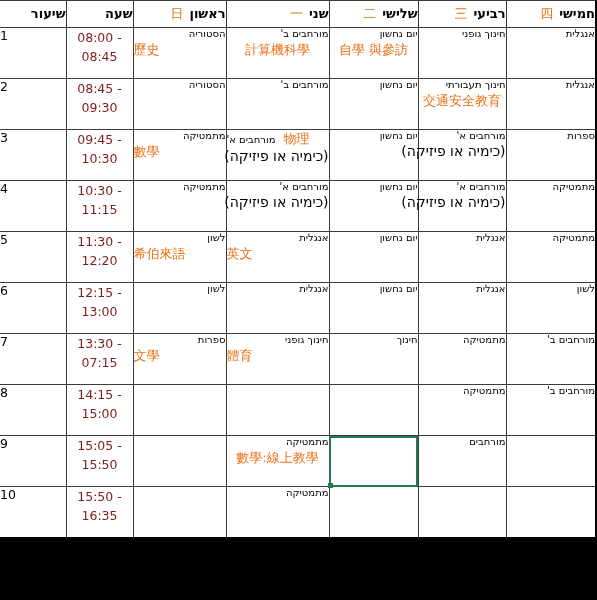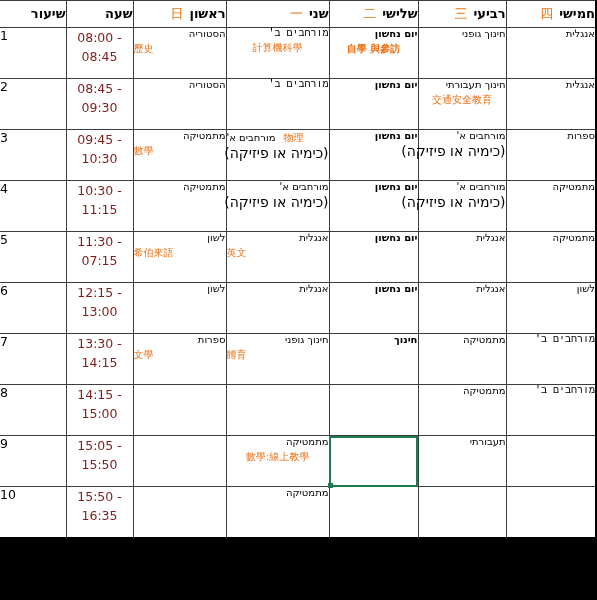--- a/index.html
+++ b/index.html
@@ -85,21 +85,21 @@
     color: #000000;
     line-height: 1.25;
     display: block;
     white-space: nowrap;
     direction: rtl;
   }
   .he.small {
     font-size: 14px;
   }
   .cn {
-    font-size: 10px;
+    font-size: 13px;
     color: #ec7014;
     line-height: 1.3;
     display: block;
     white-space: nowrap;
     margin-top: 1px;
   }
   .cn.left   { text-align: left; }
   .cn.center { text-align: center; }
 
   .row-phys {
@@ -132,23 +132,23 @@
   }
   .num-val {
     font-size: 12.5px;
     color: #000000;
     direction: ltr;
     display: block;
   }
 
   
   .bg-none    { background: #ffffff; }
-  .bg-green-l { background: #dfeeda; font-weight: bold; }
+  .bg-green-l { background: #dfeeda; }
   .bg-green-d { background: #b6d7a3; }
-  .bg-green-m { background: #c6dfb4; font-family: Liberation Mono, monospace; }
+  .bg-green-m { background: #c6dfb4; }
   .bg-peach-l { background: #fbe2d5; margin-left: 47px; }
   .bg-salmon  { background: #f5c3a3; }
   .bg-blue    { background: #ccd4e4; }
   .bg-cream   { background: #fbe9b7; }
   .bg-gold    { background: #fbd96b; margin-left: 16px; }
   .bg-gold-d  { background: #fcd881; }
   .bg-grey    { background: #e6e6e6; margin-top: 35px; }
   .bg-yellow  { background: #fbe8a4; }
 
   
@@ -350,21 +350,21 @@
           <td class="cell bg-blue">
             <span class="he">אנגלית</span>
             <span class="cn left">英文</span>
           </td>
           <td class="cell bg-grey">
             <span class="he">לשון</span>
             <span class="cn left">希伯來語</span>
           </td>
           <td class="time">
             <span class="time-line">11:30 -</span>
-            <span class="time-line">07:15</span>
+            <span class="time-line">12:20</span>
           </td>
           <td class="num">
             <span class="num-val">5</span>
           </td>
         </tr>
         <tr>
           <td class="cell bg-grey">
             <span class="he">לשון</span>
           </td>
           <td class="cell bg-blue">
@@ -400,21 +400,21 @@
           <td class="cell bg-salmon">
             <span class="he">חינוך גופני</span>
             <span class="cn left">體育</span>
           </td>
           <td class="cell bg-gold-d">
             <span class="he">ספרות</span>
             <span class="cn left">文學</span>
           </td>
           <td class="time">
             <span class="time-line">13:30 -</span>
-            <span class="time-line">14:15</span>
+            <span class="time-line">07:15</span>
           </td>
           <td class="num">
             <span class="num-val">7</span>
           </td>
         </tr>
         <tr>
           <td class="cell bg-green-m">
             <span class="he">מורחבים ב'</span>
           </td>
           <td class="cell bg-peach-l">
@@ -427,21 +427,21 @@
             <span class="time-line">14:15 -</span>
             <span class="time-line">15:00</span>
           </td>
           <td class="num">
             <span class="num-val">8</span>
           </td>
         </tr>
         <tr>
           <td class="cell bg-none"></td>
           <td class="cell bg-cream">
-            <span class="he">תעבורתי</span>
+            <span class="he">מורחבים</span>
           </td>
           <td class="cell bg-none selected">
             <span class="fill-handle"></span>
           </td>
           <td class="cell bg-peach-l">
             <span class="he">מתמטיקה</span>
             <span class="cn center">數學:線上教學</span>
           </td>
           <td class="cell bg-none"></td>
           <td class="time">

